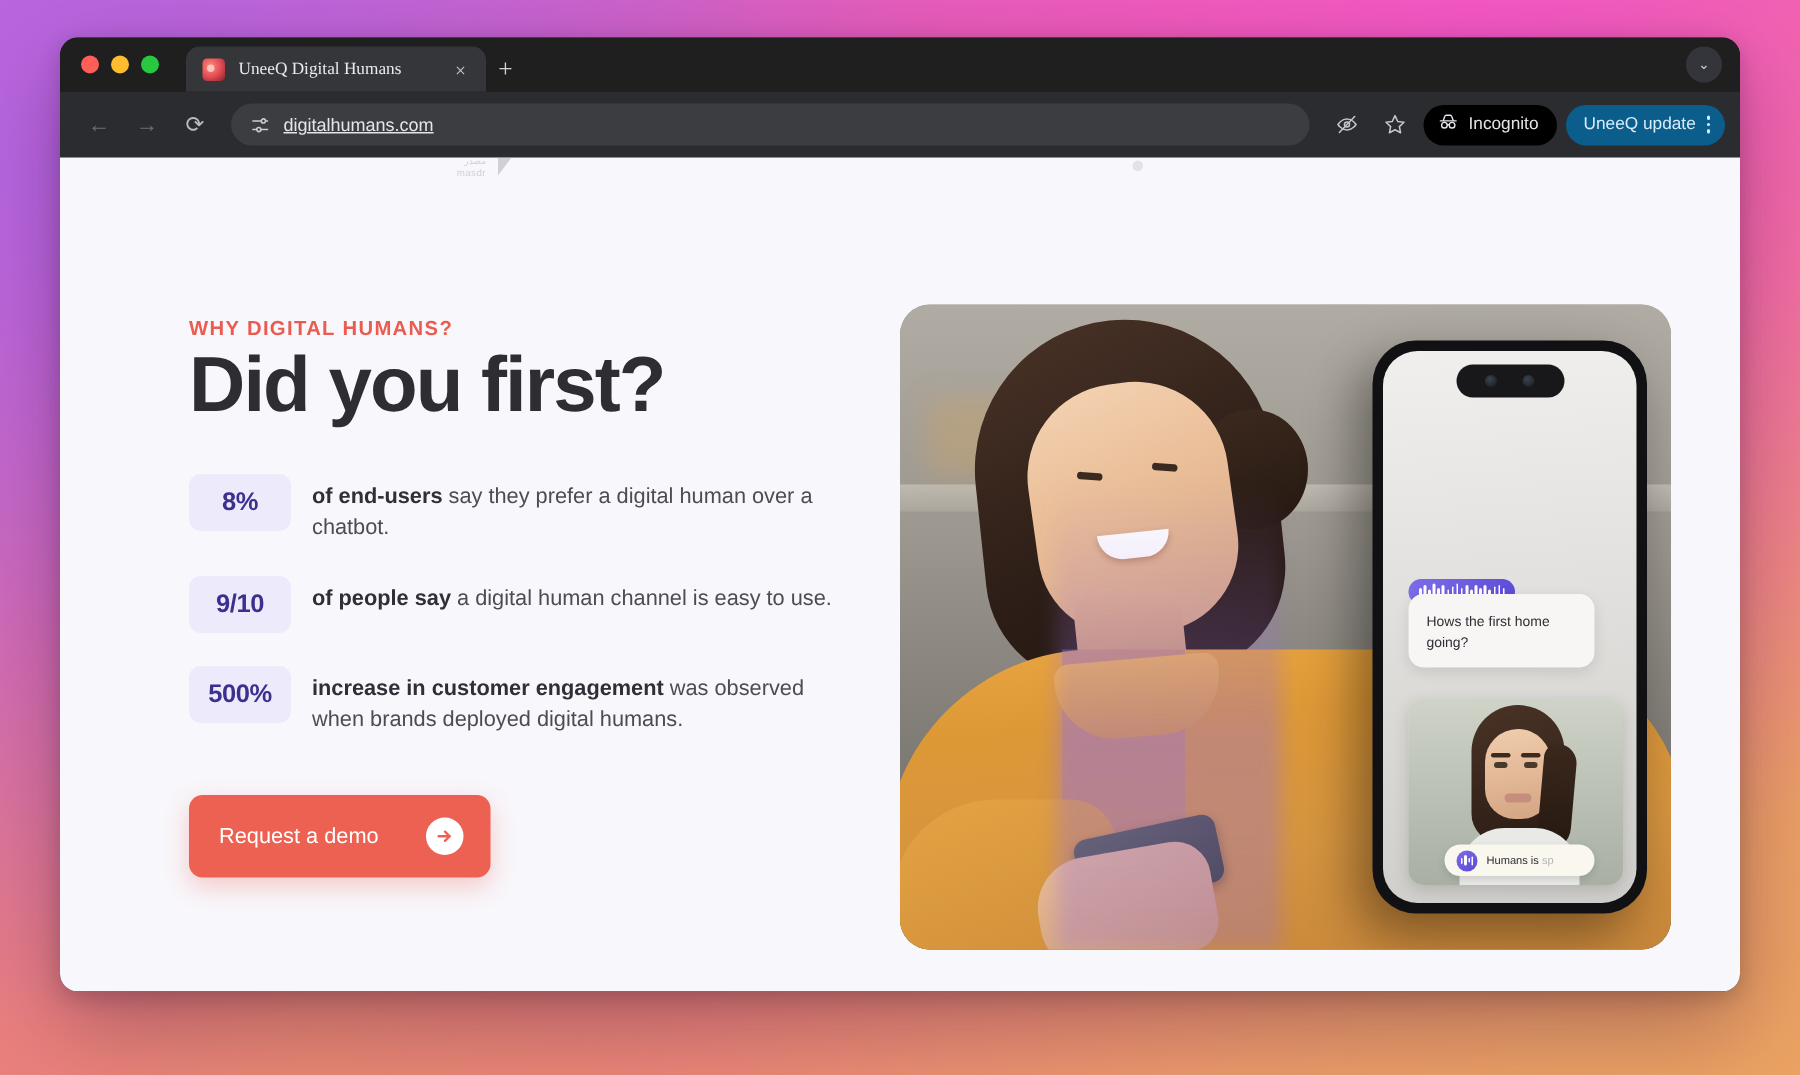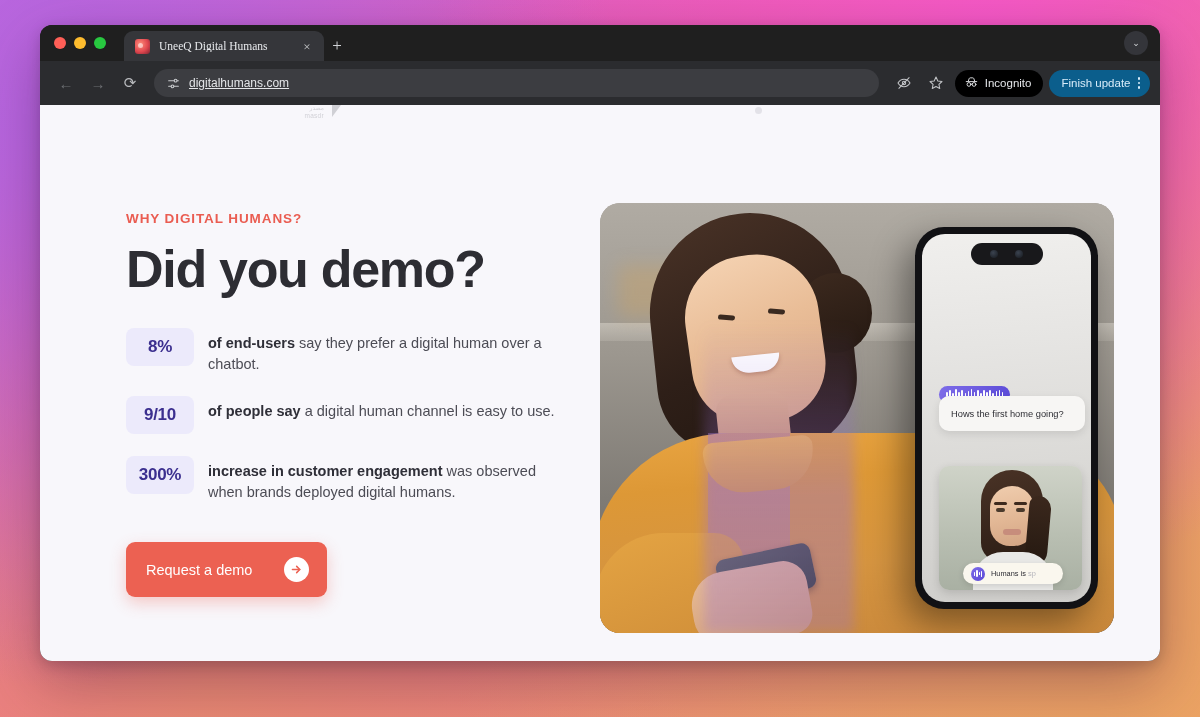--- a/index.html
+++ b/index.html
@@ -208,21 +208,21 @@
     padding: 0 46px 0 86px;
     gap: 44px;
   }
   .hero-left { width: 430px; flex: 0 0 430px; padding-top: 8px; }
 
   .eyebrow {
     color: #ea5c51;
     font-size: 13.5px;
     font-weight: bold;
     letter-spacing: 0.9px;
-    margin-bottom: 16px;
+    margin-bottom: 4px;
   }
   .headline {
     color: #2d2d33;
     font-size: 52px;
     font-weight: bold;
     letter-spacing: -1.3px;
     line-height: 1.04;
     margin-bottom: 32px;
   }
 
@@ -437,21 +437,21 @@
     height: 17px;
     display: flex; align-items: center; gap: 1.5px;
     padding: 0 7px;
   }
   .wave-pill i {
     display: block; width: 1.6px; background: #ffffff; border-radius: 1px;
   }
 
   .chat-bubble {
     position: absolute; left: 17px; top: 162px;
-    width: 146px;
+    width: 124px;
     background: #f7f6f4;
     border-radius: 10px;
     padding: 11px 11px 10px 12px;
     color: #2e2e34;
     font-size: 9.3px;
     line-height: 1.52;
     box-shadow: 0 3px 9px rgba(0,0,0,0.10);
   }
 
   .avatar-card {
@@ -578,21 +578,21 @@
               <line x1="3" y1="8.8" x2="17" y2="8.8"></line>
               <circle cx="6.6" cy="12.6" r="2.5"></circle>
               <circle cx="13.4" cy="12.6" r="2.5"></circle>
               <line x1="9.1" y1="12.2" x2="10.9" y2="12.2"></line>
             </svg>
           </span>
           <span>Incognito</span>
         </div>
 
         <div class="update-chip">
-          <span>Finish update</span>
+          <span>UneeQ update</span>
           <span class="kebab">
               <i></i>
               <i></i>
               <i></i>
             </span>
         </div>
       </div>
     </div>
 
     <div class="viewport">
@@ -601,38 +601,38 @@
         <span class="ar">مصدر</span>
         <span class="en">masdr</span>
         <span class="flag"></span>
       </div>
       <div class="logo-dot"></div>
 
       <div class="hero">
 
         <div class="hero-left">
           <div class="eyebrow">WHY  DIGITAL HUMANS?</div>
-          <div class="headline">Did you demo?</div>
+          <div class="headline">Did you first?</div>
 
           <div class="stat-row">
             <div class="stat-badge">8%</div>
             <div class="stat-text">
               <b>of end-users</b><span> say they prefer a digital human over a chatbot.</span>
             </div>
           </div>
 
           <div class="stat-row">
             <div class="stat-badge">9/10</div>
             <div class="stat-text">
               <b>of people say</b><span> a digital human channel is easy to use.</span>
             </div>
           </div>
 
           <div class="stat-row">
-            <div class="stat-badge wide">300%</div>
+            <div class="stat-badge wide">500%</div>
             <div class="stat-text">
               <b>increase in customer engagement</b><span> was observed when brands deployed digital humans.</span>
             </div>
           </div>
 
           <button class="cta">
             <span>Request a demo</span>
             <span class="cta-arrow">
               <svg width="13" height="13" viewBox="0 0 16 16" fill="none" stroke="#ec6152" stroke-width="1.9" stroke-linecap="round" stroke-linejoin="round">
                 <line x1="3" y1="8" x2="12" y2="8"></line>

